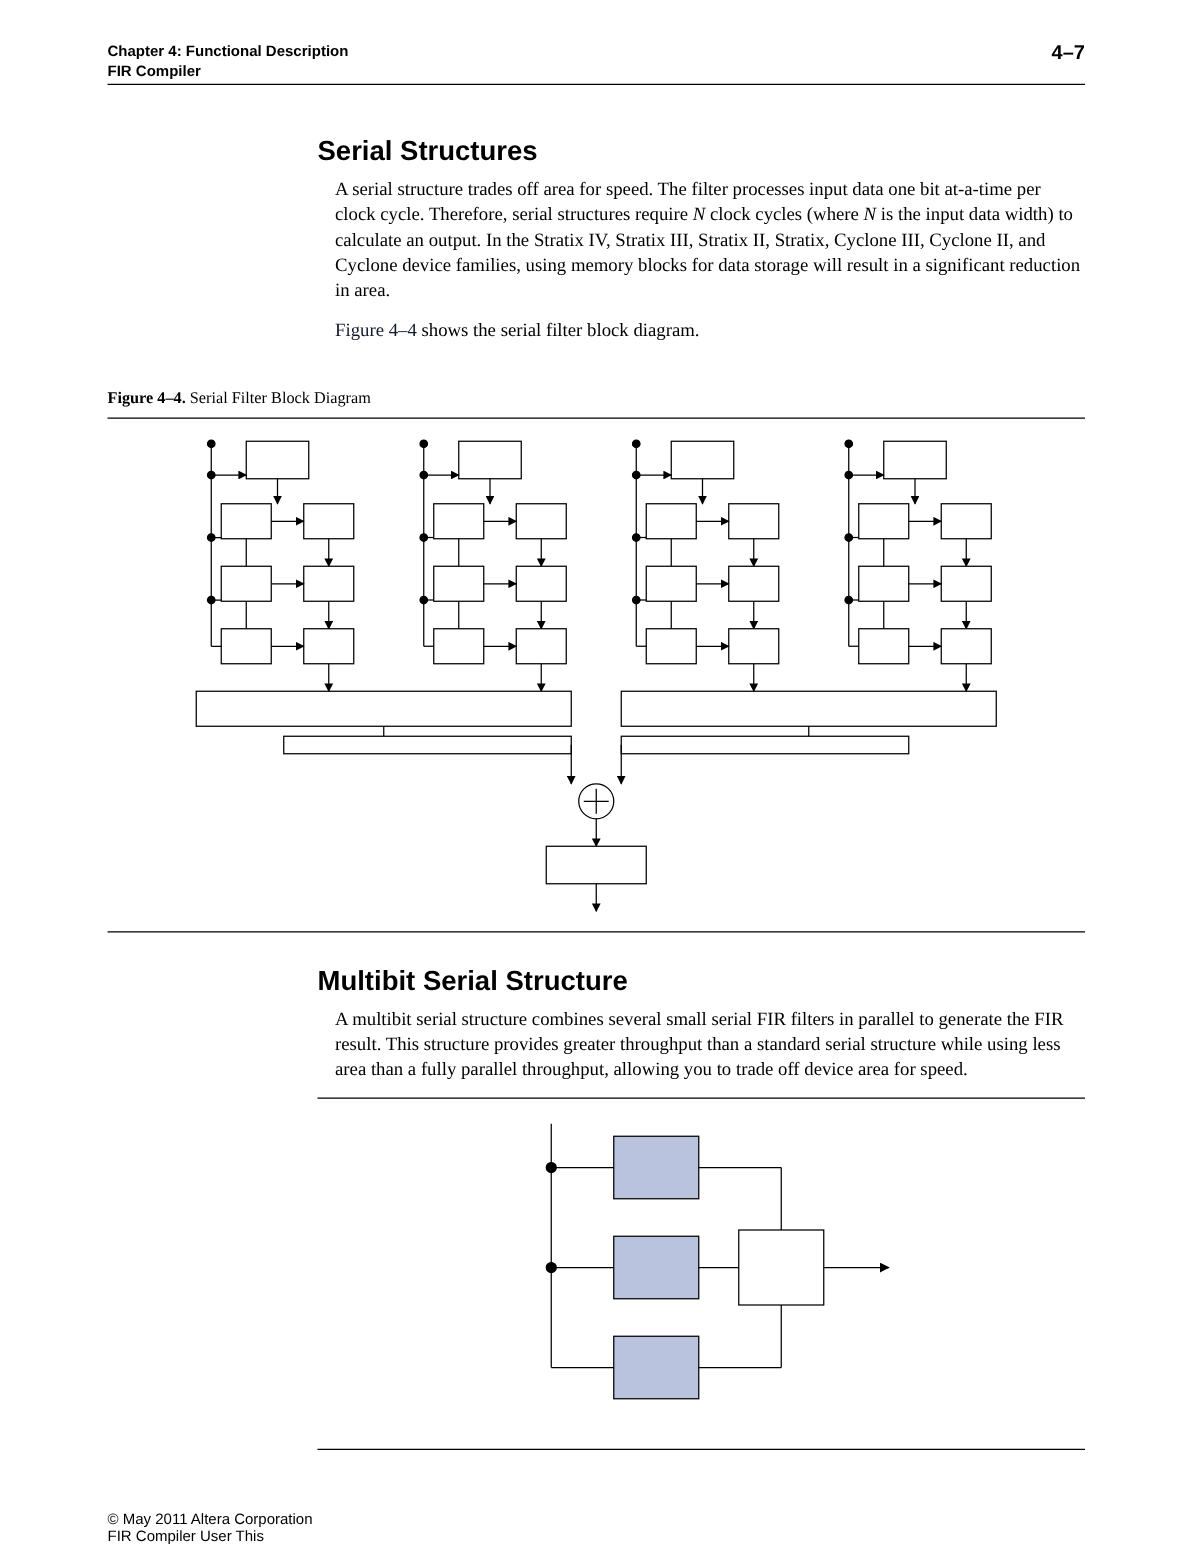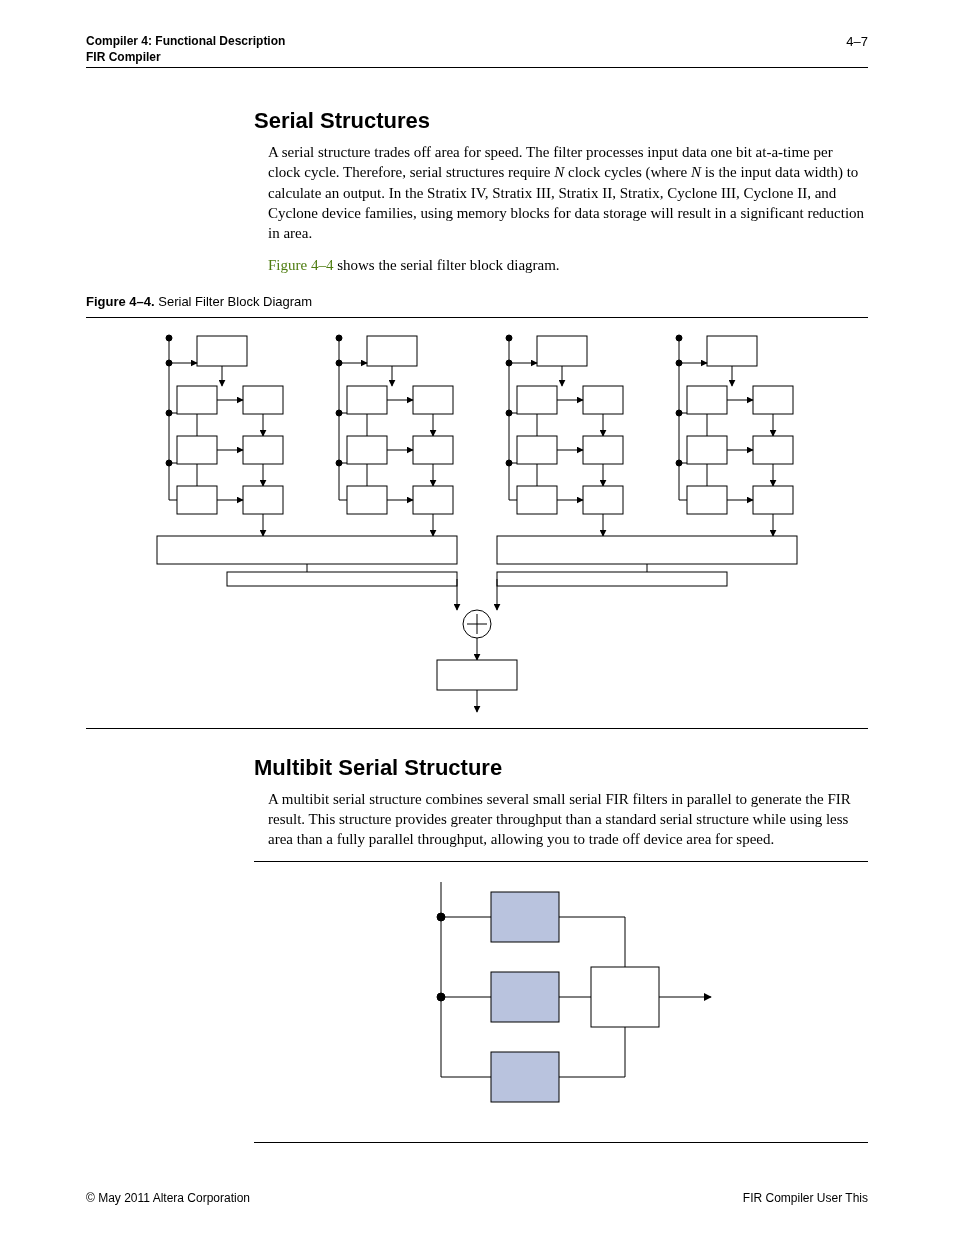--- a/index.html
+++ b/index.html
@@ -24,71 +24,72 @@
   }
   .header-left {
     font-family: Arial, Helvetica, sans-serif;
     font-size: 12px;
     line-height: 1.3;
   }
   .header-left .chapter-line b { font-weight: bold; }
   .header-left .subline { font-weight: bold; }
   .header-right {
     font-family: Arial, Helvetica, sans-serif;
-    font-size: 13px;
-    font-weight: normal;
+    font-size: 16px;
+    font-weight: bold;
   }
   .content {
     margin-left: 168px;
   }
   h3.section {
     font-family: Arial, Helvetica, sans-serif;
     font-size: 22px;
     font-weight: bold;
     margin: 0 0 8px 0;
   }
   p.body {
     font-size: 15px;
     line-height: 1.35;
     margin: 0 0 12px 14px;
     text-align: left;
   }
   .italic { font-style: italic; }
-  .link { color: #4d7c0f; }
+  .link { color: #0f172a; }
   .figcap {
-    font-family: Liberation Sans, sans-serif;
+    font-family: Liberation Serif, serif;
     font-size: 13px;
-    margin: 18px 0 8px 0;
+    margin: 34px 0 8px 0;
   }
   .figcap b { font-weight: bold; }
   .figure-rule-top { border-top: 1px solid #000; margin-top: 2px; }
   .figure-rule-bot { border-bottom: 1px solid #000; }
   .figure-box {
     padding: 10px 0 10px 0;
     display: flex;
     justify-content: center;
   }
   .footer {
     display: flex;
     justify-content: space-between;
     font-family: Arial, Helvetica, sans-serif;
     font-size: 12px;
     margin-top: 48px;
+    flex-direction: column;
   }
   svg { display: block; }
 </style>
 </head>
 <body>
 
 <div class="page">
 
   <div class="header">
     <div class="header-left">
       <div class="chapter-line">
-        <b><span>Compiler 4:</span>
+        <b><span>Chapter 4:</span>
         <span>Functional Description</span></b>
       </div>
       <div class="subline">FIR Compiler</div>
     </div>
     <div class="header-right">4–7</div>
   </div>
 
   <div class="content">
     <h3 class="section">Serial Structures</h3>
     <p class="body">

